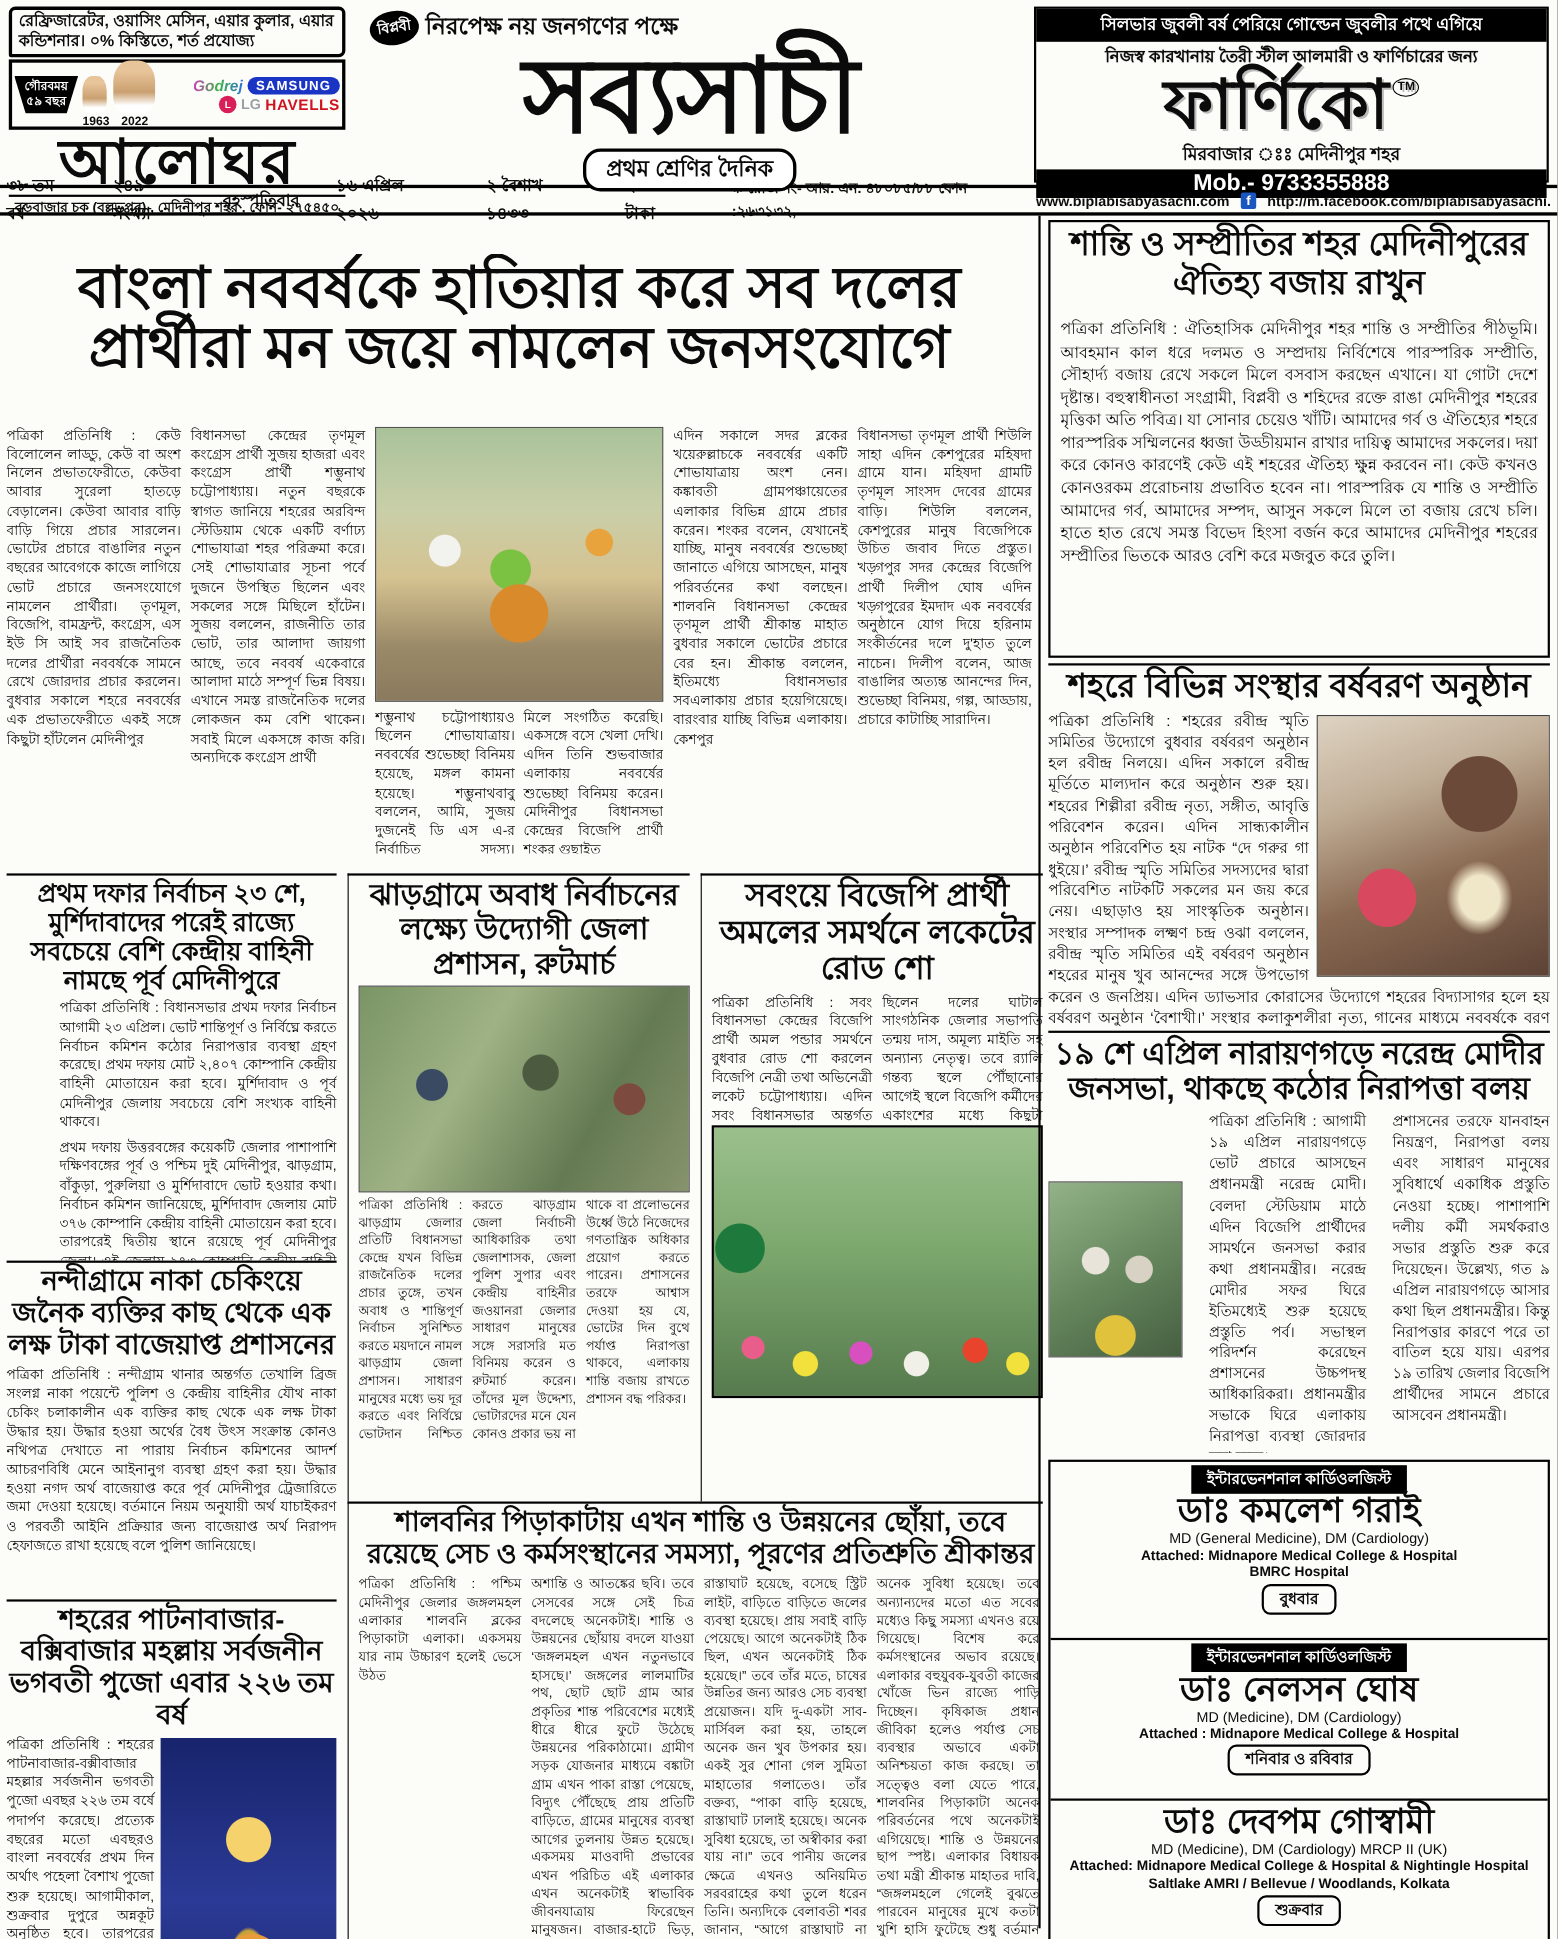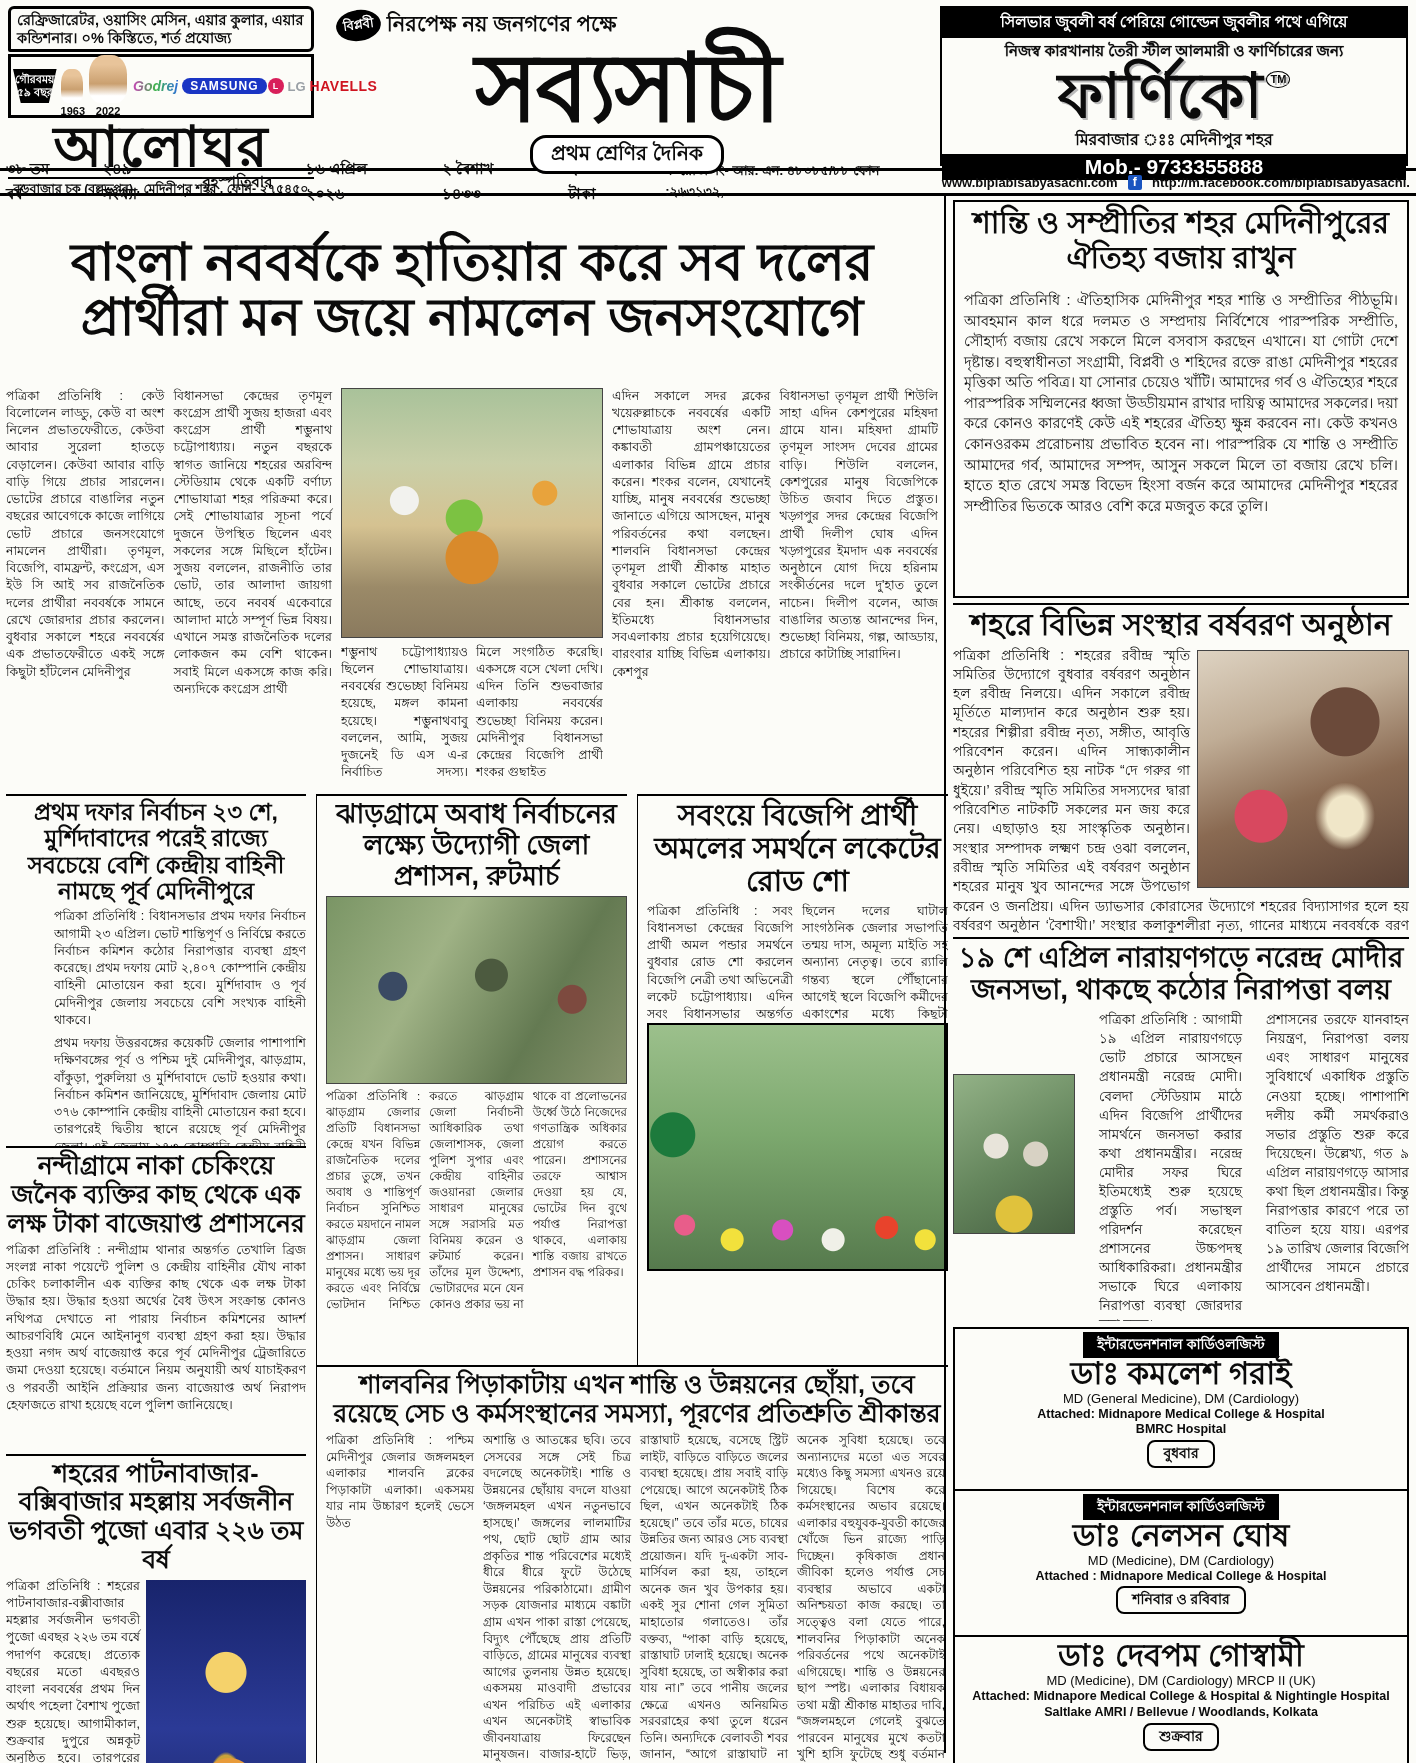--- a/index.html
+++ b/index.html
@@ -11,21 +11,21 @@
   
   .header { display:flex; gap:8px; padding:6px 8px 2px; height:168px; }
   .left-ad { width:306px; display:flex; flex-direction:column; }
   .offer-bubble { border:3px solid #000; border-radius:6px 6px 6px 2px; font-weight:bold; font-size:14.5px; line-height:1.25; padding:2px 6px; }
   .brand-strip { border:3px solid #000; margin-top:2px; height:64px; display:flex; align-items:center; gap:4px; padding:2px; }
   .badge-59 { background:#000; color:#fff; font-weight:bold; font-size:11px; text-align:center; width:58px; padding:4px 2px; clip-path:polygon(0 0,100% 0,82% 100%,18% 100%); line-height:1.2; }
   .sumo { border-radius:40% 40% 30% 30%; background:linear-gradient(180deg,#e8c49a 20%,#caa070 60%,#fff 85%); }
   .sumo.small { width:22px; height:34px; margin-top:14px; }
   .sumo.big { width:38px; height:48px; }
   .yr { font-size:11px; font-weight:bold; margin-top:2px; }
-  .brand-logos { display:flex; flex-direction:row; gap:1px; margin-left:2px; flex:1; }
+  .brand-logos { display:flex; flex-direction:column; gap:1px; margin-left:2px; flex:1; }
   .logo-row { display:flex; align-items:center; gap:4px; justify-content:flex-end; }
   .godrej { font-style:italic; font-weight:bold; font-size:14px; background:linear-gradient(90deg,#c743b6,#3fb54a,#2e6fd8); -webkit-background-clip:text; background-clip:text; color:transparent; }
   .samsung { background:#1a35c4; color:#fff; border-radius:12px; font-weight:bold; font-size:12px; padding:1px 8px; letter-spacing:1px; }
   .lg-mark { width:16px; height:16px; border-radius:50%; background:#d81f5a; color:#fff; font-size:9px; font-weight:bold; display:inline-flex; align-items:center; justify-content:center; }
   .lg-txt { color:#9aa0a6; font-weight:bold; font-size:13px; }
   .havells { color:#cf1420; font-weight:900; font-size:14px; letter-spacing:0.5px; }
   .store-name { font-size:56px; font-weight:900; line-height:1.0; letter-spacing:1px; text-align:center; margin-top:1px; }
   .la-address { font-size:12.5px; font-weight:bold; text-align:center; border-top:2px solid #000; margin-top:2px; padding-top:1px; }
   .masthead { flex:1; text-align:center; position:relative; padding-top:2px; }
   .tagline-row { display:flex; align-items:center; justify-content:flex-start; gap:6px; padding-left:14px; }

